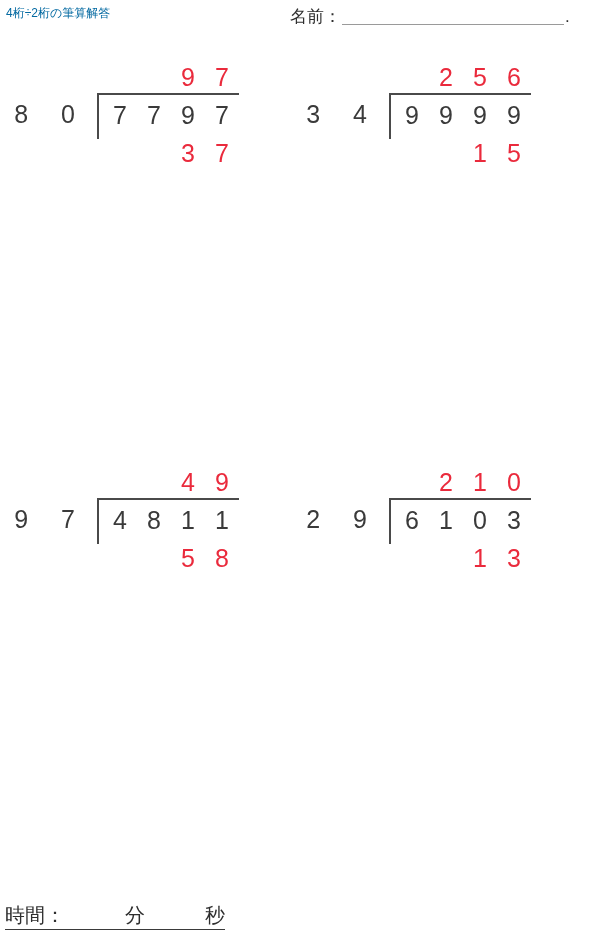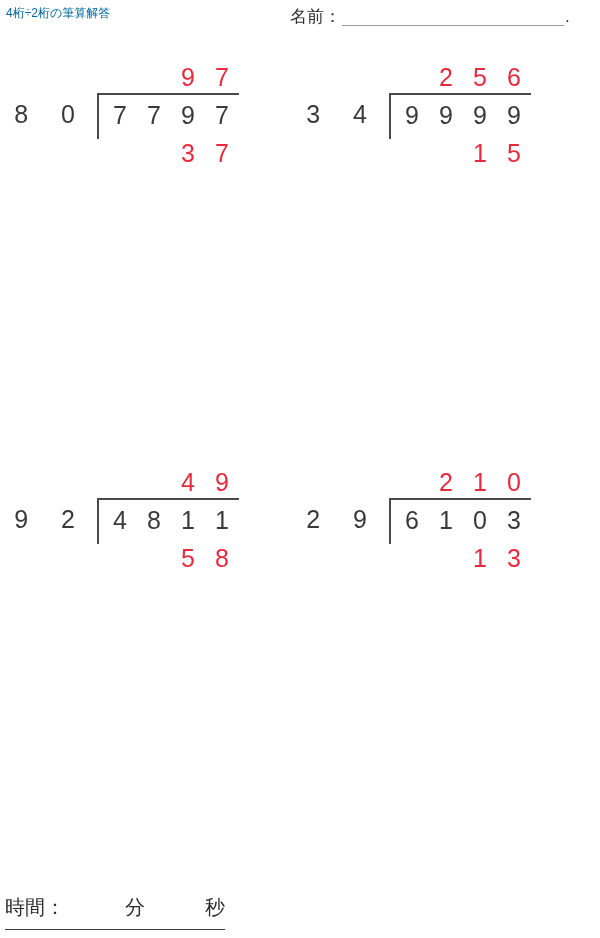--- a/index.html
+++ b/index.html
@@ -24,21 +24,21 @@
     font-size: 12px;
     letter-spacing: 0px;
     color: #0369a1;
     white-space: nowrap;
   }
   .name-area {
     position: absolute;
     left: 290px;
     top: 7px;
     display: flex;
-    align-items: center;
+    align-items: flex-start;
     white-space: nowrap;
   }
   .name-label {
     font-size: 17px;
     color: #2e2e2e;
     line-height: 20px;
   }
   .name-rule {
     display: inline-block;
     width: 222px;
@@ -134,21 +134,21 @@
     width: 600px;
     height: 44px;
   }
   .time-area {
     position: absolute;
     left: 5px;
     bottom: 8px;
     font-size: 20px;
     color: #2e2e2e;
     border-bottom: 1px solid #3a3a3a;
-    padding-bottom: 10px;
+    padding-bottom: 2px;
     white-space: pre;
     line-height: 24px;
   }
   .copyright-area {
     position: absolute;
     left: 260px;
     bottom: 11px;
     font-size: 12px;
     color: #4a4a4a;
     white-space: pre;
@@ -214,21 +214,21 @@
     </div>
     <div class="digit-row remainder-row">
       <span class="cell blank"></span>
       <span class="cell blank"></span>
       <span class="cell">1</span>
       <span class="cell">5</span>
     </div>
   </div>
 
   <div class="problem r1 c0">
-    <div class="divisor">9 2</div>
+    <div class="divisor">9 7</div>
     <div class="bracket"></div>
     <div class="digit-row quotient-row">
       <span class="cell blank"></span>
       <span class="cell blank"></span>
       <span class="cell">4</span>
       <span class="cell">9</span>
     </div>
     <div class="digit-row dividend-row">
       <span class="cell">4</span>
       <span class="cell">8</span>

